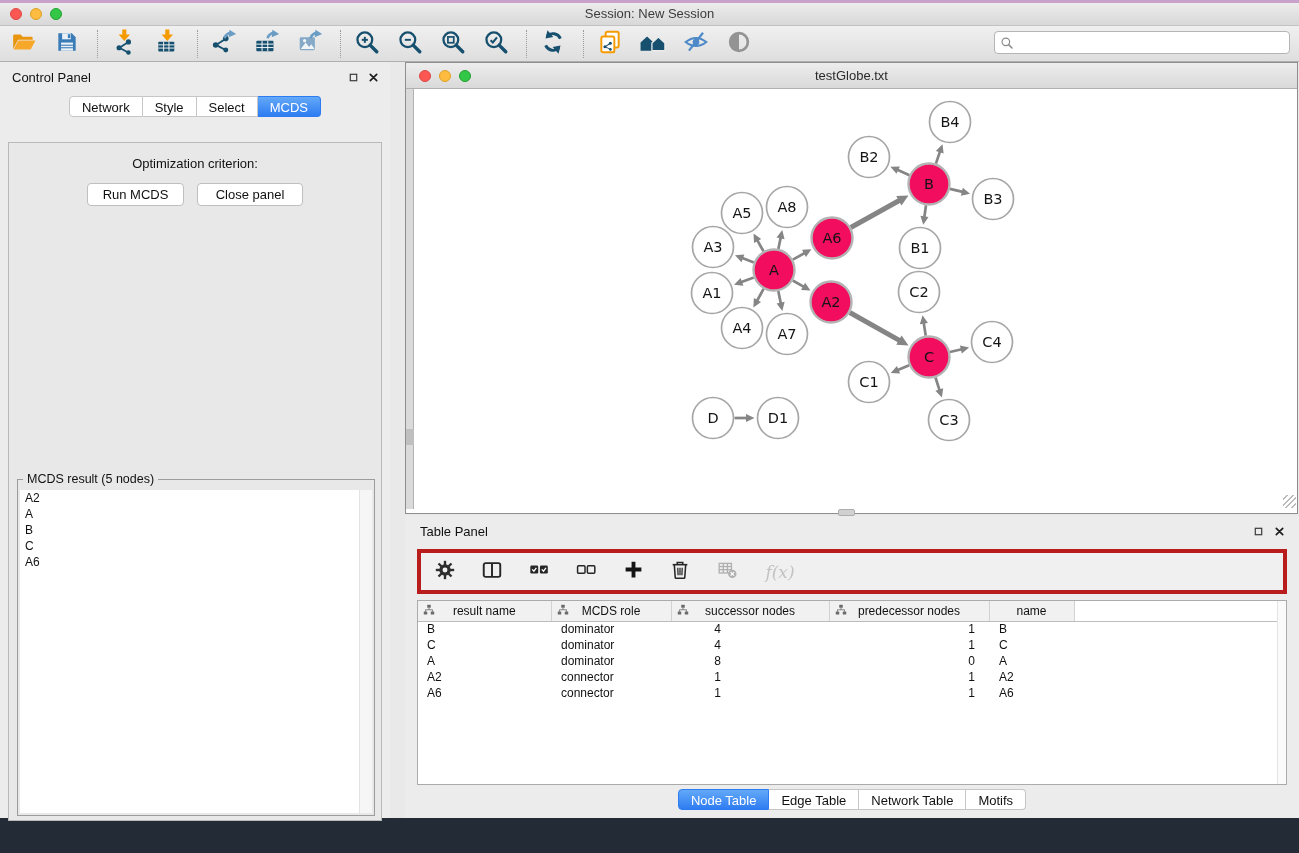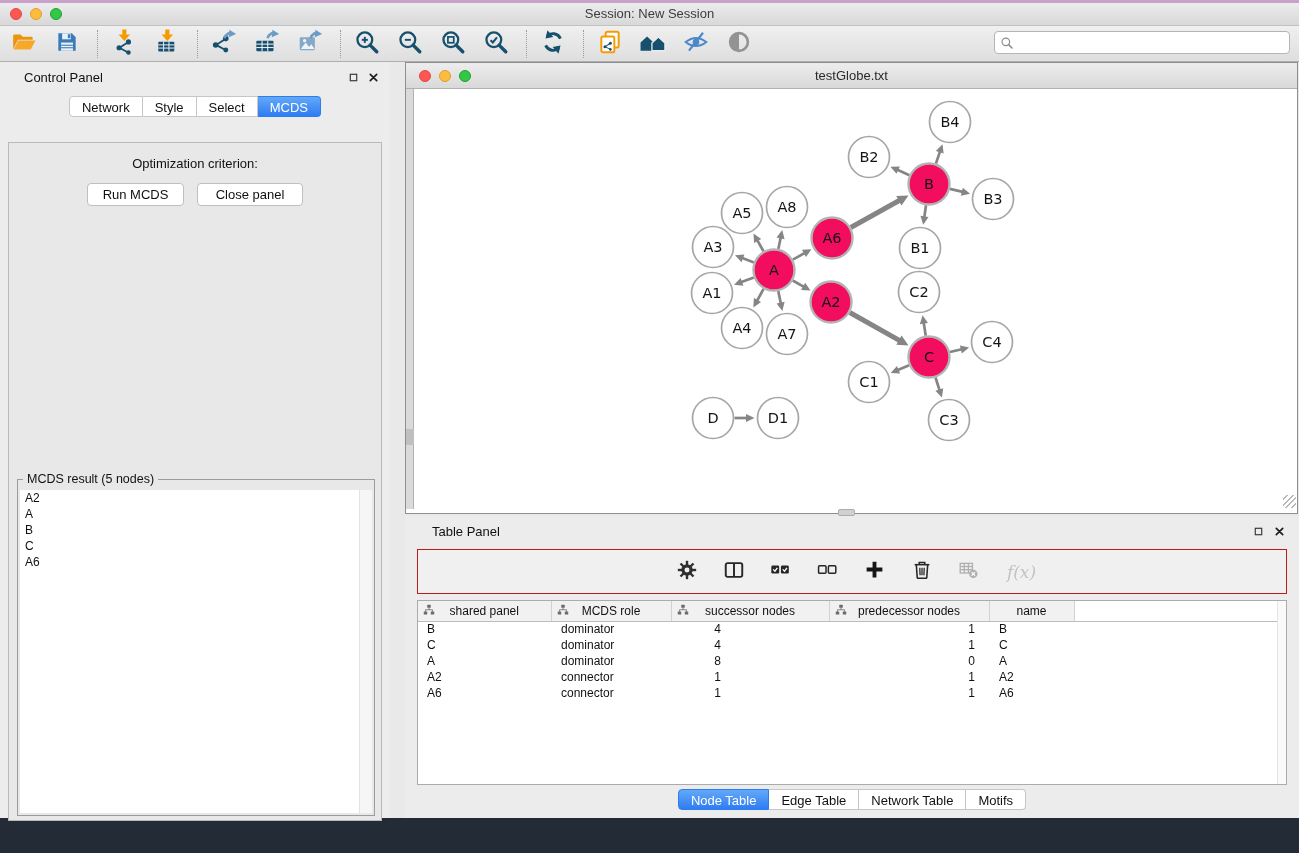--- a/index.html
+++ b/index.html
@@ -25,21 +25,21 @@
   #search-box { position:absolute; right:9px; top:31px; width:296px; height:23px; background:#fff;
     border:1px solid #B5B5B5; border-radius:4px; }
   #search-box .mag { position:absolute; left:5px; top:4px; }
   #search-box input { position:absolute; left:24px; top:1px; width:265px; height:19px; border:none; outline:none; font-size:12px; background:transparent; }
 
   
   #workspace { position:absolute; left:0; top:62px; width:1299px; height:756px; background:#E9E9E9; }
 
   
   #control-panel { position:absolute; left:0; top:0; width:390px; height:756px; background:#ECECEC; }
-  .panel-head { position:relative; height:30px;margin-left:12px; }
+  .panel-head { position:relative; height:30px; }
   .panel-title { position:absolute; left:12px; top:8px; font-size:13px; color:#111; }
   .win-ctl { position:absolute; top:9px; width:13px; height:13px; display:flex; align-items:center; justify-content:center; }
   .cp-tabs { display:flex; justify-content:center; margin-top:4px; }
   .tab { height:21px; line-height:21px; font-size:13px; text-align:center; background:#fff;
     border:1px solid #C6C6C6; border-left:none; color:#111; padding:0 12px; }
   .tab:first-child { border-left:1px solid #C6C6C6; border-radius:4px 0 0 4px; }
   .tab:last-child { border-radius:0 4px 4px 0; }
   .tab.active { background:linear-gradient(#63A9F8,#2E7CF2); color:#fff; border-color:#2E7CF2; }
   #cp-content { position:absolute; left:8px; top:60px; width:374px; height:679px; background:#E8E8E8; border:1px solid #B9B9B9;margin-top:20px; }
   .opt-label { display:block; text-align:center; margin-top:13px; font-size:13px; color:#111; }
@@ -71,21 +71,21 @@
   #graph-svg { position:absolute; left:9px; top:0; }
   #nw-resize { position:absolute; right:1px; bottom:1px; width:13px; height:13px;
     background:repeating-linear-gradient(135deg, transparent 0 2.5px, #B9B9B9 2.5px 4px); }
   #splitter-grip { position:absolute; left:838px; top:447px; width:17px; height:7px; background:#D0D0D0;
     border:1px solid #ADADAD; border-radius:2px; }
 
   
   #table-panel { position:absolute; left:405px; top:454px; width:894px; height:302px; background:#ECECEC; }
   #table-panel .panel-title { left:15px; }
   #tp-toolbar { position:absolute; left:12px; top:33px; width:870px; height:45px; background:#F0F0F0;
-    border:1px solid #b91c1c; display:flex; align-items:center; padding-left:10px; gap:19px;justify-content:center; }
+    border:4px solid #b91c1c; display:flex; align-items:center; padding-left:10px; gap:19px; }
   .tp-btn { width:28px; height:28px; display:flex; align-items:center; justify-content:center; }
   .fx-label { font-family:"DejaVu Serif", serif; font-style:italic; font-size:17px; color:#C2C2C2; }
   #table-wrap { position:absolute; left:12px; top:84px; width:870px; height:185px; background:#fff;
     border:1px solid #ABABAB; overflow:hidden; }
   #table-wrap .scroll { position:absolute; right:0; top:0; bottom:0; width:9px; background:#FAFAFA; border-left:1px solid #E4E4E4; }
   table { border-collapse:collapse; table-layout:fixed; width:860px; font-size:12px; }
   th { height:20px; background:#F1F1F1; border-right:1px solid #D2D2D2; border-bottom:1px solid #BDBDBD;
     font-weight:normal; color:#111; position:relative; }
   th .hicon { position:absolute; left:5px; top:3px; }
   th.filler { background:#fff; border-right:none; }
@@ -597,21 +597,21 @@
           </colgroup>
           <thead>
             <tr>
               <th><span class="hicon"><svg width="12" height="12" viewBox="0 0 24 24">
                     <g fill="#6B6B6B">
                       <rect x="8.5" y="1.5" width="7" height="6" rx="1"></rect>
                       <rect x="1.5" y="15" width="7" height="6" rx="1"></rect>
                       <rect x="15.5" y="15" width="7" height="6" rx="1"></rect>
                     </g>
                     <path d="M12 7.5 V11.5 M5 15 V11.5 H19 V15" stroke="#6B6B6B" stroke-width="1.6" fill="none"></path>
-                  </svg></span><span>shared panel</span></th>
+                  </svg></span><span>result name</span></th>
               <th><span class="hicon"><svg width="12" height="12" viewBox="0 0 24 24">
                     <g fill="#6B6B6B">
                       <rect x="8.5" y="1.5" width="7" height="6" rx="1"></rect>
                       <rect x="1.5" y="15" width="7" height="6" rx="1"></rect>
                       <rect x="15.5" y="15" width="7" height="6" rx="1"></rect>
                     </g>
                     <path d="M12 7.5 V11.5 M5 15 V11.5 H19 V15" stroke="#6B6B6B" stroke-width="1.6" fill="none"></path>
                   </svg></span><span>MCDS role</span></th>
               <th><span class="hicon"><svg width="12" height="12" viewBox="0 0 24 24">
                     <g fill="#6B6B6B">

